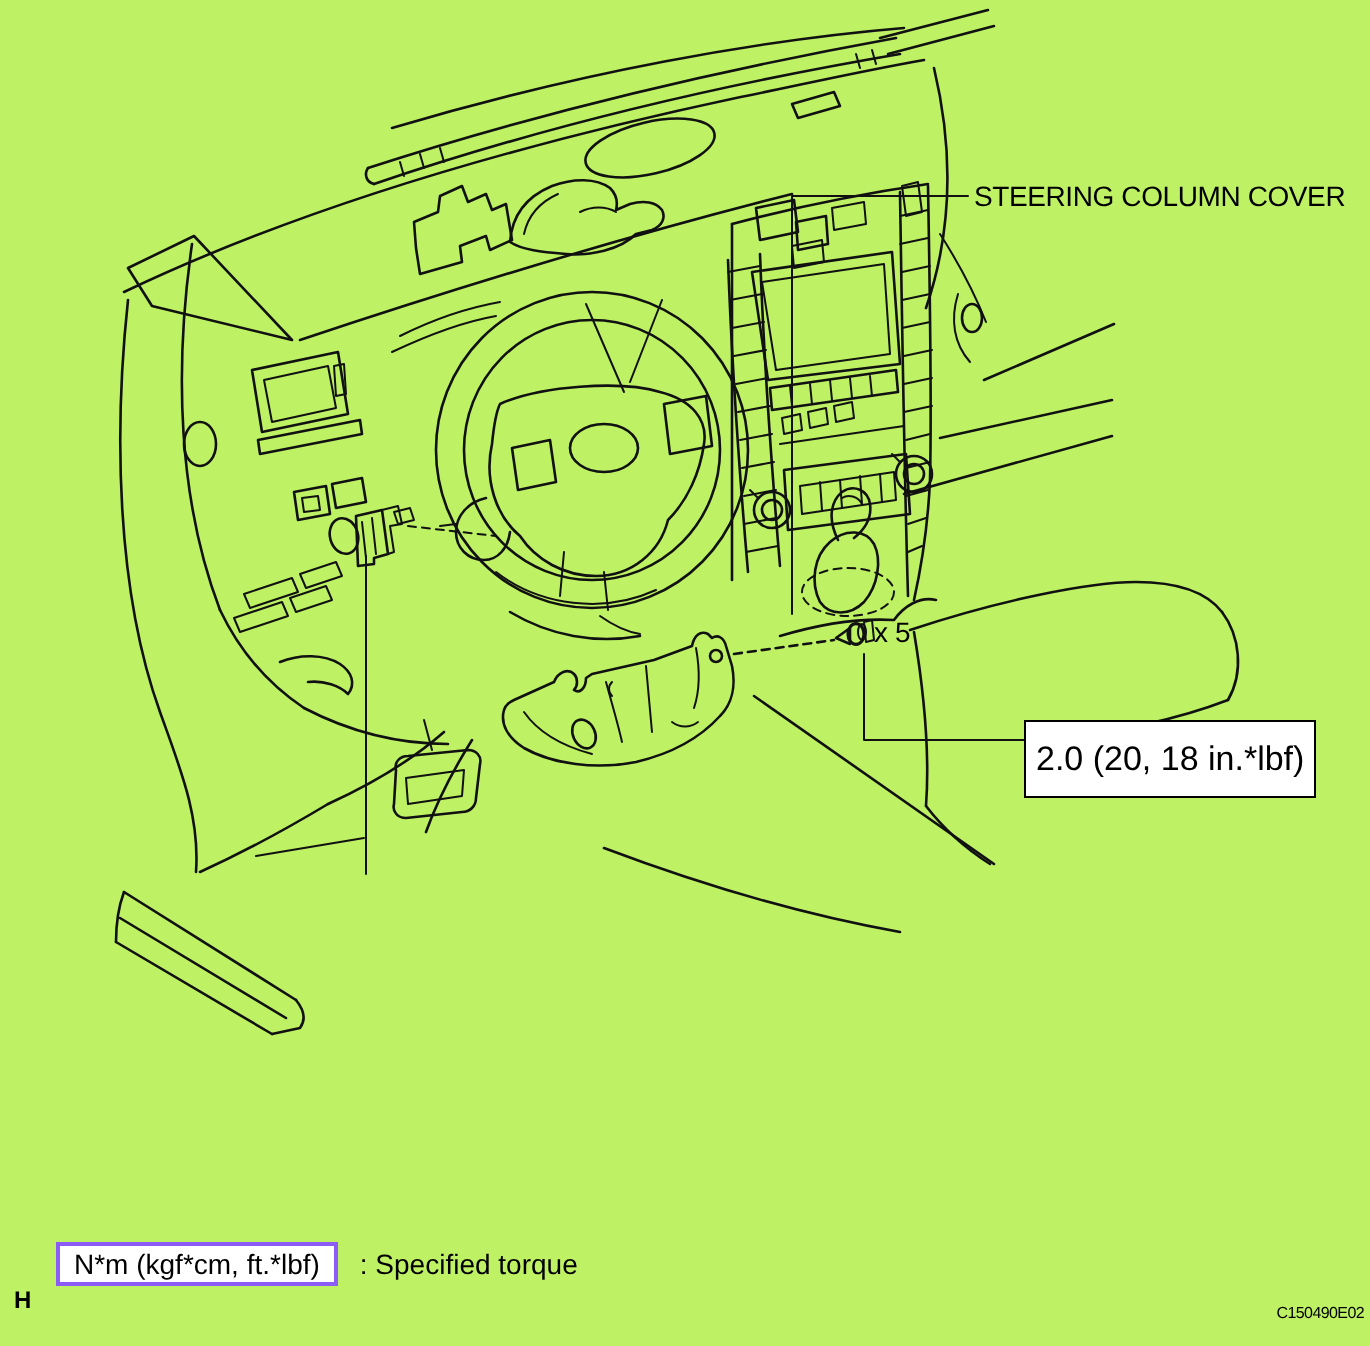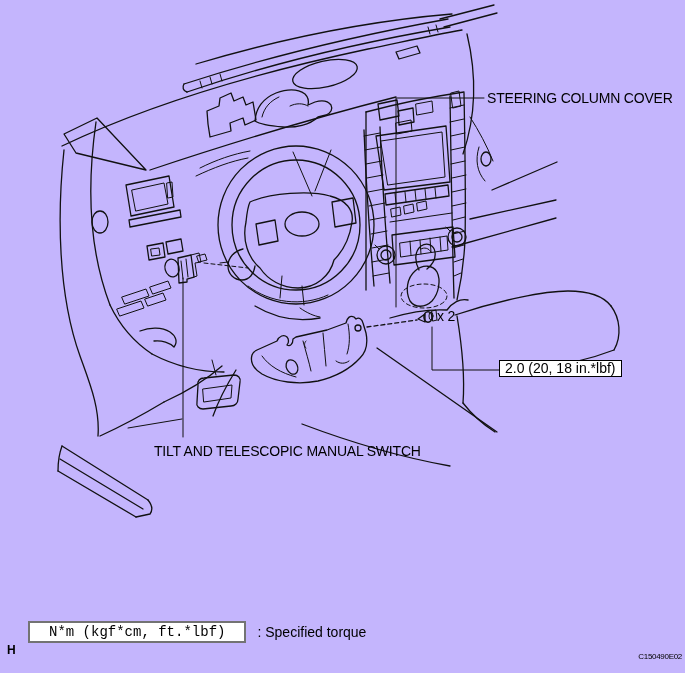--- a/index.html
+++ b/index.html
@@ -1,27 +1,27 @@
 <!DOCTYPE html>
 <html><head>
 <meta charset="utf-8">
 <style>
   html,body{margin:0;padding:0;background:#fff;}
-  #page{position:relative;width:685px;height:673px;background:#c4b5fd;overflow:hidden;
+  #page{position:relative;width:685px;height:673px;background:#bef264;overflow:hidden;
         font-family:"Liberation Sans",sans-serif;color:#000;}
   svg{position:absolute;left:0;top:0;}
   svg path, svg line, svg ellipse, svg circle{fill:none;stroke:#111;stroke-width:1.3;
         stroke-linecap:round;stroke-linejoin:round;}
   .fine{stroke-width:1;}
   .dash{stroke-dasharray:4 3;}
   .lbl{position:absolute;font-size:14px;line-height:14px;white-space:nowrap;letter-spacing:-0.2px;}
-  .torque-box{position:absolute;left:499px;top:360px;border:1.5px solid #000;background:#fff;
-        font-size:14px;line-height:15px;padding:0 5px;white-space:nowrap;}
+  .torque-box{position:absolute;left:512px;top:360px;border:1.5px solid #000;background:#fff;
+        font-size:17px;line-height:15px;padding:11px 5px;white-space:nowrap;}
   .legend{position:absolute;left:28px;top:621px;display:flex;align-items:center;font-size:14px;}
-  .legend .sym{border:2px solid #737373;padding:1px 19px;background:#fff;white-space:nowrap;font-family:Liberation Mono, monospace;}
+  .legend .sym{border:2px solid #8b5cf6;padding:1px 7px;background:#fff;white-space:nowrap;}
   .legend .meaning{margin-left:11px;white-space:nowrap;}
   .page-marker{position:absolute;left:7px;top:643px;font-size:12px;font-weight:600;}
   .fig-code{position:absolute;left:600px;top:652px;width:82px;text-align:right;
         font-size:8px;font-weight:400;letter-spacing:-0.3px;}
 </style>
 </head>
 <body>
 
 <div id="page">
 
@@ -236,23 +236,22 @@
 
   <g>
     <path class="fine" d="M484,98 L396,98 L396,307"></path>
     <path class="fine" d="M183,278 L183,437"></path>
     <path class="fine" d="M512,370 L432,370 L432,327"></path>
   </g>
 </svg>
 
 <div class="lbl" style="left:487px;top:91px">STEERING COLUMN COVER</div>
 
-<div class="lbl" style="left:154px;top:444px">TILT AND TELESCOPIC MANUAL SWITCH</div>
-
-<div class="lbl" style="left:437px;top:309px">x 2</div>
+
+<div class="lbl" style="left:437px;top:309px">x 5</div>
 
 <div class="torque-box">2.0 (20, 18 in.*lbf)</div>
 
 <div class="legend">
   <span class="sym">N*m (kgf*cm, ft.*lbf)</span>
   <span class="meaning">: Specified torque</span>
 </div>
 
 <div class="page-marker">H</div>
 

